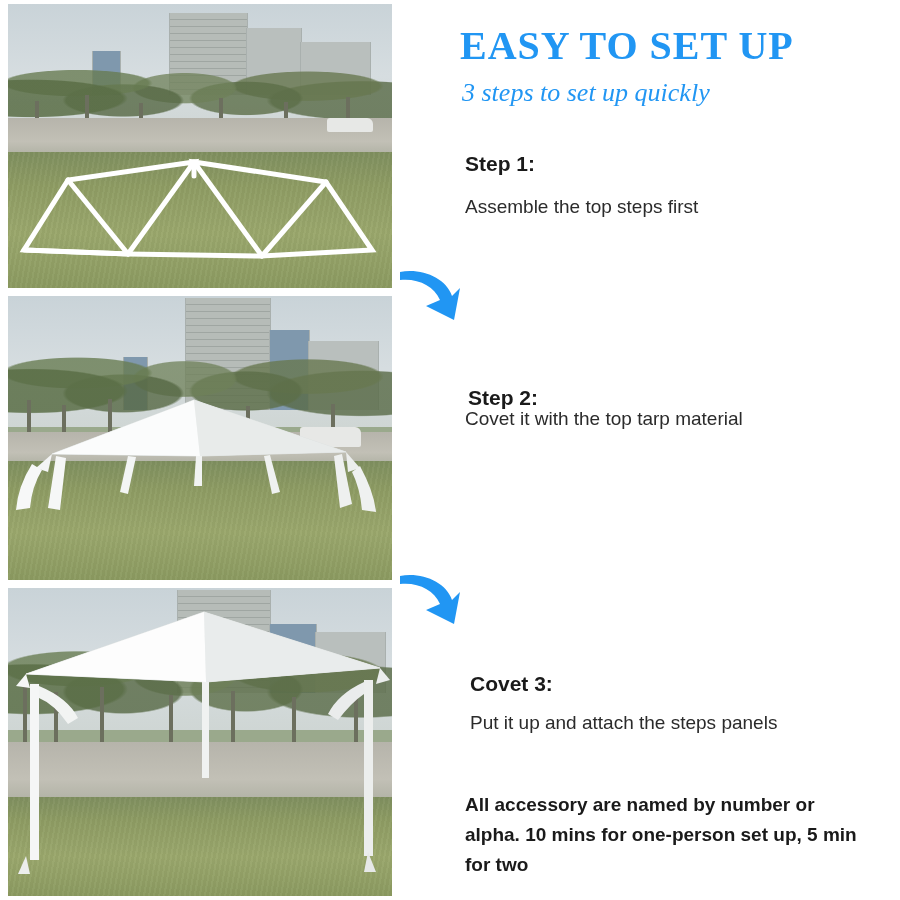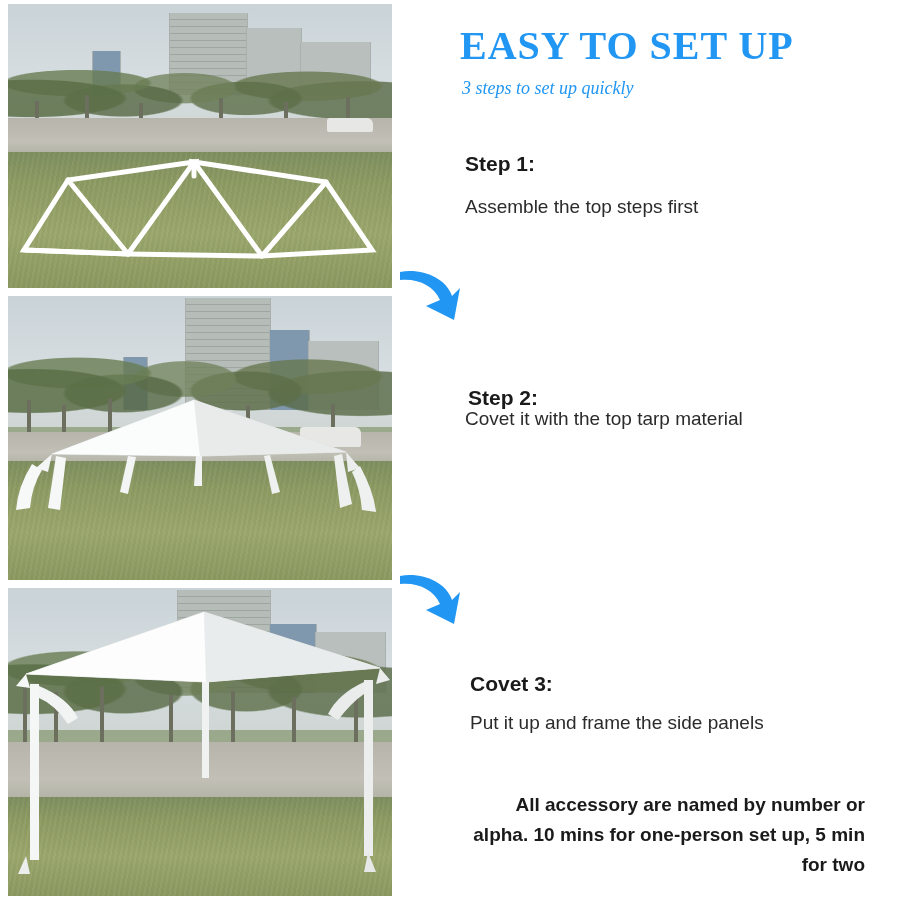--- a/index.html
+++ b/index.html
@@ -154,21 +154,21 @@
     letter-spacing: 1px;
     color: #2196f3;
     white-space: nowrap;
   }
   .subhead {
     position: absolute;
     left: 62px;
     top: 78px;
     font-family: "Liberation Serif", serif;
     font-style: italic;
-    font-size: 18px;
+    font-size: 26px;
     color: #2196f3;
     white-space: nowrap;
   }
   .step-title {
     position: absolute;
     font-size: 21px;
     font-weight: bold;
     color: #1a1a1a;
     white-space: nowrap;
   }
@@ -187,21 +187,20 @@
 
   .footnote {
     position: absolute;
     left: 65px;
     top: 790px;
     width: 400px;
     font-size: 19px;
     font-weight: bold;
     line-height: 30px;
     color: #1a1a1a;
-    text-align: right;
   }
 </style>
 </head>
 <body>
 
 <div class="page">
 
   <div class="photo-column">
 
     <div class="photo photo-1">
@@ -325,18 +324,18 @@
     <div class="headline">EASY TO SET UP</div>
     <div class="subhead">3 steps to set up quickly</div>
 
     <div class="step-title step1-title">Step 1:</div>
     <div class="step-body step1-body">Assemble the top steps first</div>
 
     <div class="step-title step2-title">Step 2:</div>
     <div class="step-body step2-body">Covet it with the top tarp material</div>
 
     <div class="step-title step3-title">Covet 3:</div>
-    <div class="step-body step3-body">Put it up and frame the side panels</div>
+    <div class="step-body step3-body">Put it up and attach the steps panels</div>
 
     <div class="footnote">All accessory are named by number or alpha. 10 mins for one-person set up, 5 min for two</div>
   </div>
 
 </div>
 
 </body></html>

